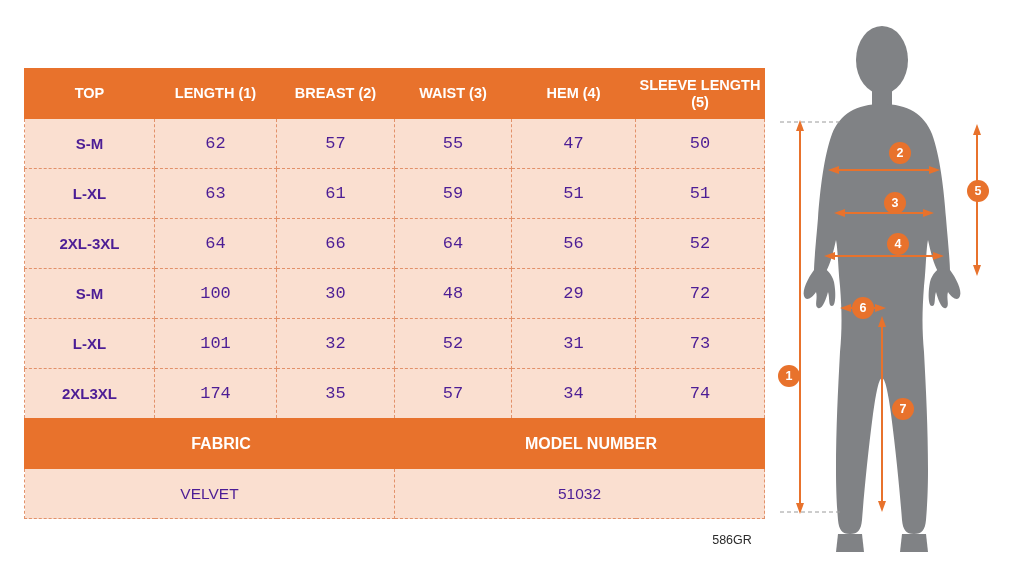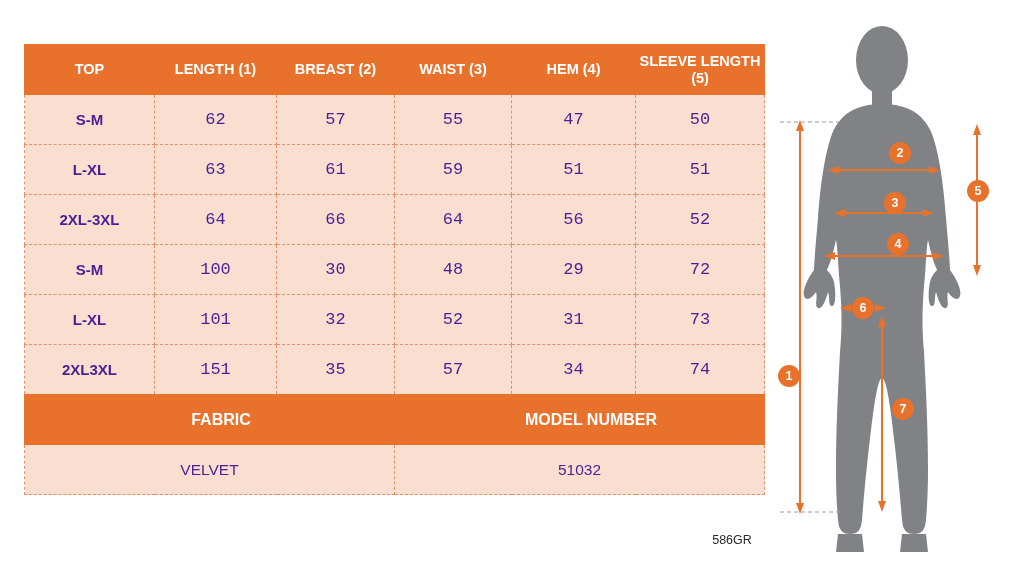--- a/index.html
+++ b/index.html
@@ -12,21 +12,21 @@
     height: 575px;
     position: relative;
     font-family: "Liberation Sans", sans-serif;
     overflow: hidden;
   }
 
   
   #size-table {
     position: absolute;
     left: 24px;
-    top: 44px;
+    top: 68px;
     width: 740px;
     border-collapse: collapse;
     table-layout: fixed;
     border-radius: 13px;
   }
   #size-table td {
     border: 1px dashed #e2916a;
     text-align: center;
     vertical-align: middle;
     color: #4c1d95;
@@ -173,21 +173,21 @@
     <tr>
       <td class="rowlabel">L-XL</td>
       <td class="cell">101</td>
       <td class="cell">32</td>
       <td class="cell">52</td>
       <td class="cell">31</td>
       <td class="cell">73</td>
     </tr>
     <tr>
       <td class="rowlabel">2XL3XL</td>
-      <td class="cell">151</td>
+      <td class="cell">174</td>
       <td class="cell">35</td>
       <td class="cell">57</td>
       <td class="cell">34</td>
       <td class="cell">74</td>
     </tr>
 
     <tr>
       <td class="fabric-head" colspan="3">FABRIC</td>
       <td class="model-head" colspan="3">MODEL NUMBER</td>
     </tr>

